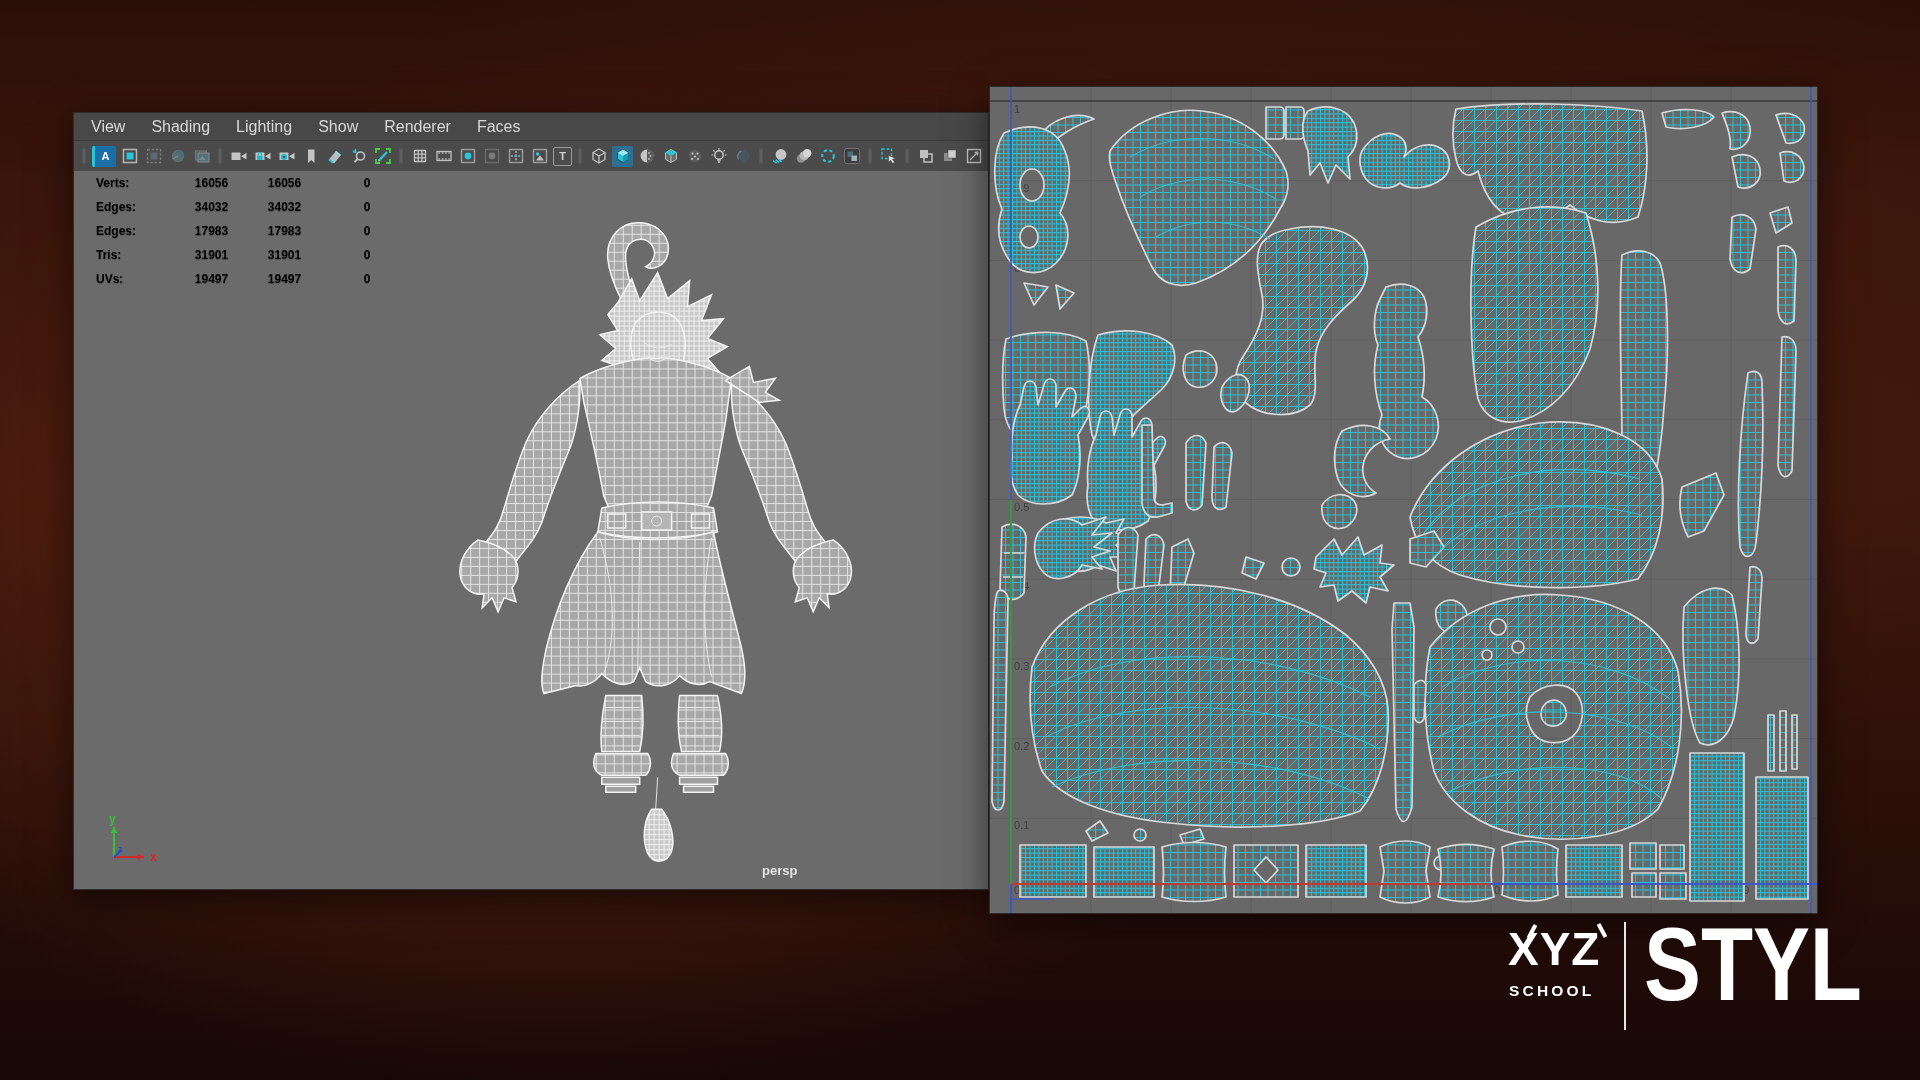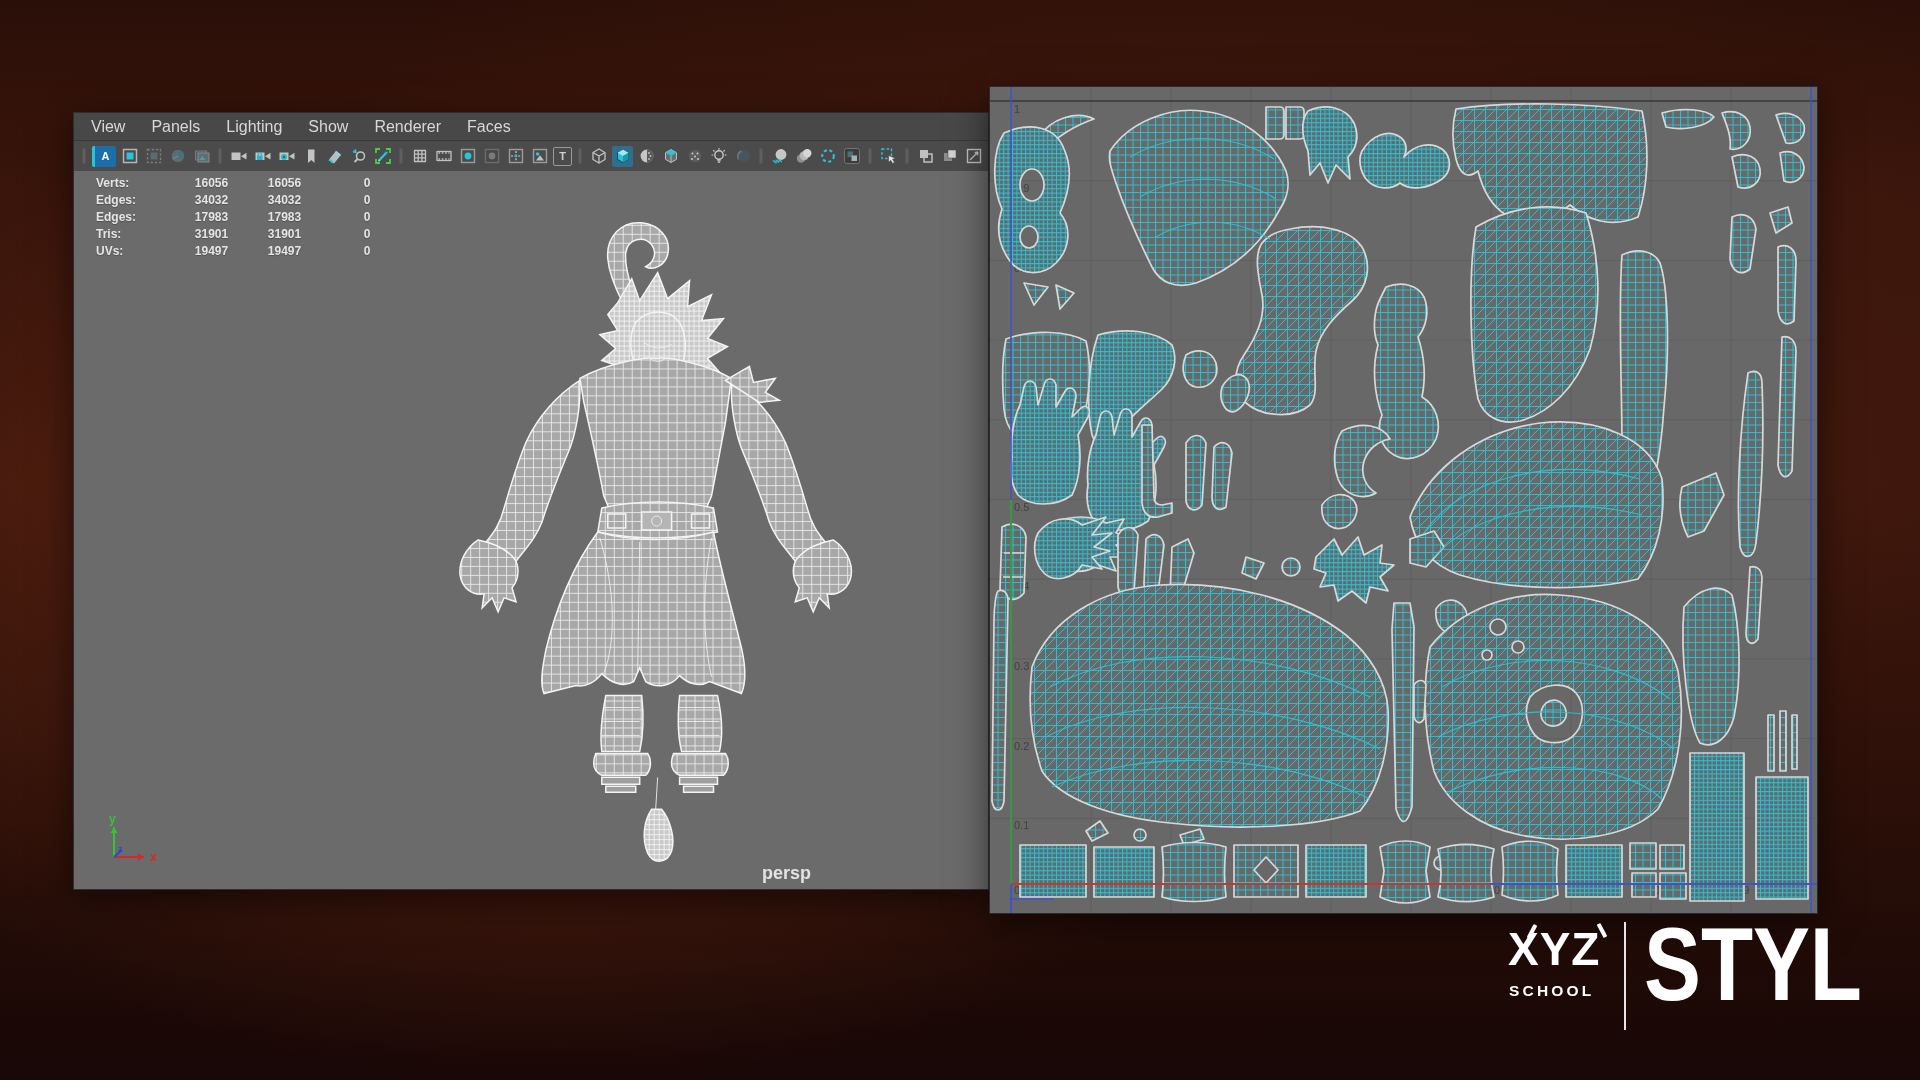--- a/index.html
+++ b/index.html
@@ -30,25 +30,25 @@
   .grip{width:4px;height:16px;flex:0 0 auto;margin:0 3px;background:#5f5f5f;border-radius:2px;box-shadow:inset 0 0 0 1px #555;}
   .ia{background:#1b6fa8;border-left:3px solid #2ac4d8;color:#fff;font-weight:bold;font-size:11px;}
   .ia::after{content:"A";}
   .it{border:1.4px solid #9a9a9a;box-sizing:border-box;color:#cfcfcf;font-weight:bold;font-size:11px;width:19px;height:19px;}
   .it::after{content:"T";}
   .isel{background:#2d6e91;}
   .viewport{position:absolute;left:0;top:58px;width:916px;height:720px;background:#6b6b6b;}
   
   .hud{
     position:absolute;left:22px;top:5px;display:grid;
-    grid-template-columns:84px 63px 83px 82px;row-gap:3px;
-    font-size:12px;font-weight:bold;color:#e5e5e5;text-shadow:0 1px 1px rgba(0,0,0,.25);
+    grid-template-columns:84px 63px 83px 82px;row-gap:10px;
+    font-size:12px;font-weight:bold;color:#000000;text-shadow:0 1px 1px rgba(0,0,0,.25);
   }
   .hud .num{text-align:center;}
-  .persp{position:absolute;left:688px;top:692px;font-size:18px;font-weight:bold;color:#e3e3e3;}
+  .persp{position:absolute;left:688px;top:692px;font-size:13px;font-weight:bold;color:#e3e3e3;}
   .gizmo{position:absolute;left:24px;top:640px;}
   
   .uv-win{
     left:989px;top:86px;width:827px;height:826px;background:#686868;
     border:1px solid #2b2b2b;box-sizing:content-box;z-index:3;
   }
   .uv-win svg{display:block;}
   
   .brand{position:absolute;left:1496px;top:918px;width:420px;height:130px;color:#fff;z-index:4;}
   .xyz{position:absolute;left:12px;top:8px;font-size:46px;font-weight:bold;letter-spacing:1px;line-height:1;}
@@ -58,21 +58,21 @@
   .school{position:absolute;left:13px;top:64px;font-size:15.5px;font-weight:bold;letter-spacing:3.2px;}
   .vbar{position:absolute;left:128px;top:4px;width:2px;height:108px;background:#f3f3f3;opacity:.95;}
   .styl{position:absolute;left:148px;top:-6px;font-size:104px;font-weight:bold;letter-spacing:0;line-height:1;transform:scaleX(.82);transform-origin:left top;}
 </style>
 </head>
 <body>
 
 <div class="win maya-win">
   <div class="menubar">
     <span class="mi">View</span>
-    <span class="mi">Panels</span>
+    <span class="mi">Shading</span>
     <span class="mi">Lighting</span>
     <span class="mi">Show</span>
     <span class="mi">Renderer</span>
     <span class="mi">Faces</span>
   </div>
 
   <div class="toolbar">
     <span class="grip"></span>
     <span class="ti ia"></span>
     <span class="ti">

